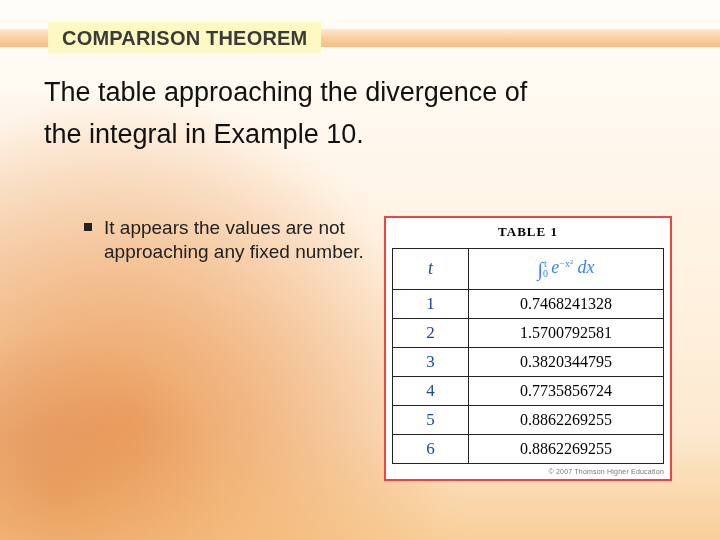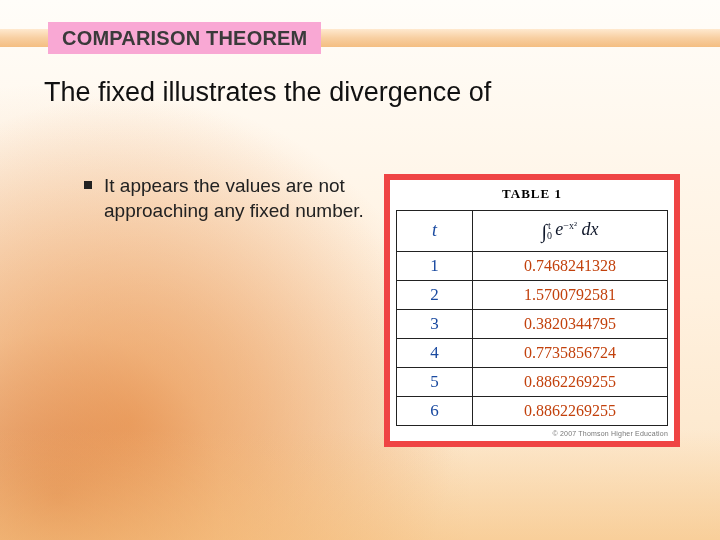--- a/index.html
+++ b/index.html
@@ -12,58 +12,59 @@
     linear-gradient(180deg,#fffdf9 0%,#fff1df 55%,#fbe3c3 100%);
 }
 .bg::after{content:"";position:absolute;left:0;right:0;top:430px;height:110px;
   background:linear-gradient(180deg,rgba(255,214,160,0) 0%,rgba(246,190,120,0.55) 100%)}
 .slide{position:relative;z-index:1;padding:0}
 
 .header-band{margin-top:22px;height:32px;position:relative}
 .header-band .stripe{position:absolute;left:0;right:0;top:50%;height:18px;transform:translateY(-50%);
   background:linear-gradient(180deg,#ffe9cf 0%,#f8cfa1 50%,#f4be82 100%)}
 .header-title{position:relative;display:inline-block;margin-left:48px;padding:0 14px;
-  font-weight:700;font-size:20px;color:#3a3a3a;background:#f9a8d4;line-height:32px;
+  font-weight:700;font-size:20px;color:#3a3a3a;background:#fef9c3;line-height:32px;
   font-family:Arial,Helvetica,sans-serif;letter-spacing:0.2px}
 
 .body-text{margin:18px 44px 0 44px;font-family:Arial,Helvetica,sans-serif;font-size:27px;line-height:1.55;color:#111}
 
 .content-row{display:flex;align-items:flex-start;margin-top:60px}
 .bullet-col{flex:0 0 300px;margin-left:84px}
 .bullet{display:flex;align-items:flex-start;font-size:19px;line-height:1.3;color:#222}
 .bullet .sq{flex:0 0 8px;height:8px;background:#222;margin-top:7px;margin-right:12px}
 
 .table-col{flex:1;display:flex;justify-content:flex-start}
-.table-frame{width:272px;background:#fff;border:6px solid #ef4444;padding:6px 6px 4px 6px;position:relative}
+.table-frame{width:272px;background:#fff;border:2px solid #ef4444;padding:6px 6px 4px 6px;position:relative}
 .table-caption{text-align:center;font-weight:700;font-size:13px;letter-spacing:1px;margin-bottom:8px;font-family:"Times New Roman",serif}
 table.data{width:100%;border-collapse:collapse;font-family:"Times New Roman",serif}
 table.data td,table.data th{border:1px solid #222;text-align:center;font-weight:400}
 table.data th{padding:8px 6px;font-size:18px;font-style:italic;color:#1a4aa0}
 table.data td{padding:4px 2px;font-size:17px;color:#1a4aa0}
-table.data td.v{color:#c2410c;font-size:16px}
-.int-expr{font-style:normal;color:#0f172a}
+table.data td.v{color:#000000;font-size:16px}
+.int-expr{font-style:normal;color:#3b82f6}
 .int-expr .sym{font-size:20px;vertical-align:-3px}
 .int-expr sub{font-size:10px;vertical-align:-4px}
 .int-expr sup{font-size:10px;vertical-align:6px}
 .copyright{text-align:right;font-size:7px;color:#777;margin-top:4px;letter-spacing:0.2px}
 </style>
 </head>
 <body>
 
 <div class="bg"></div>
 
 <div class="slide">
 
   <div class="header-band">
     <div class="stripe"></div>
     <div class="header-title">COMPARISON THEOREM</div>
   </div>
 
   <div class="body-text">
-    <span>The fixed illustrates the divergence of</span><br>
+    <span>The table approaching the divergence of</span><br>
+    <span>the integral in Example 10.</span>
   </div>
 
   <div class="content-row">
 
     <div class="bullet-col">
       <div class="bullet">
         <div class="sq"></div>
         <div>It appears the values are not approaching any fixed number.</div>
       </div>
     </div>

